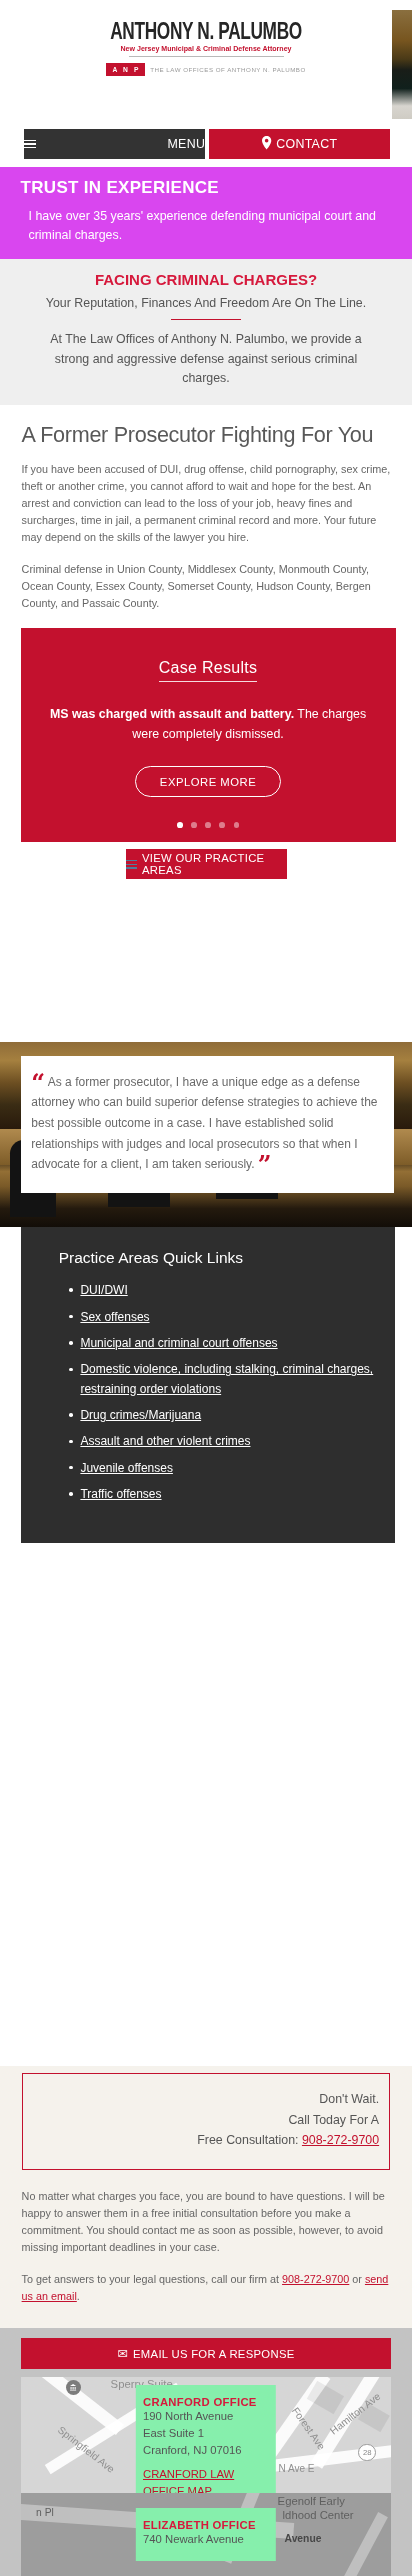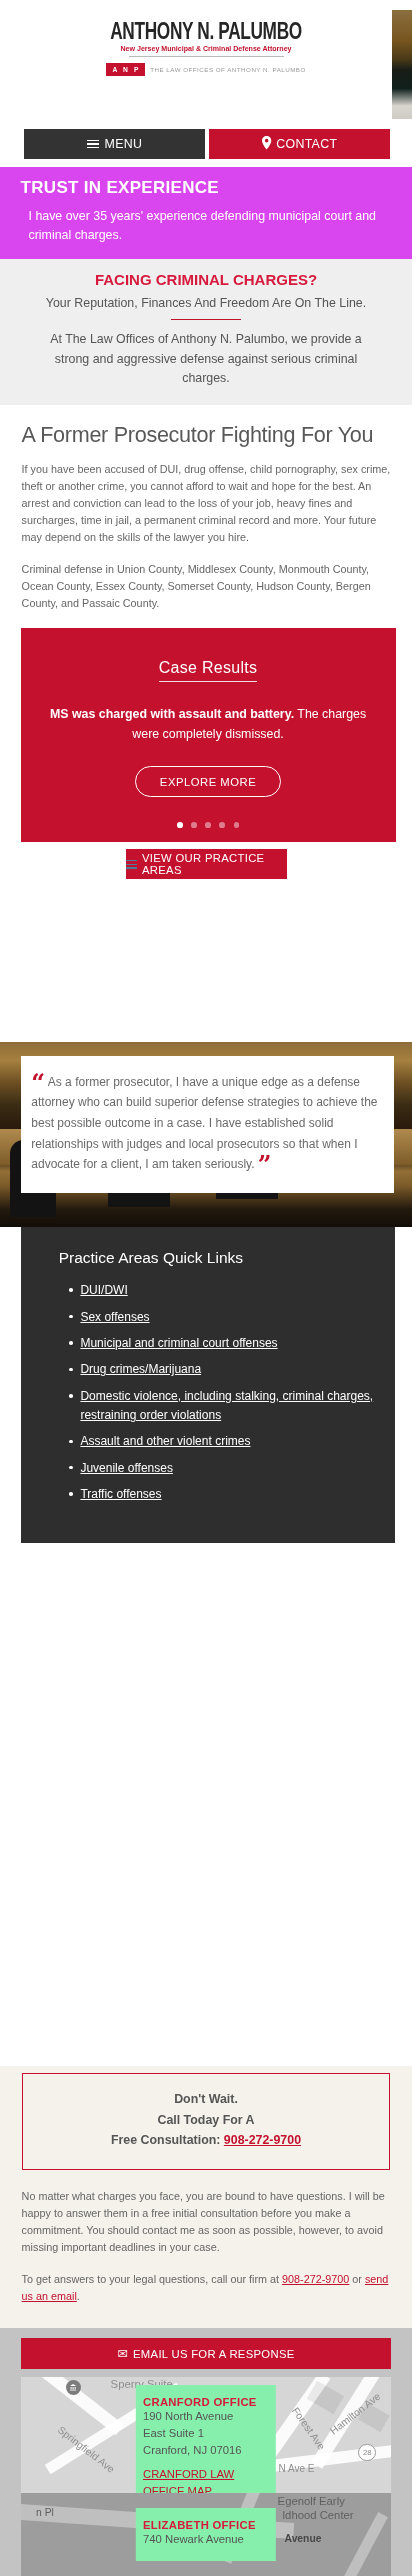--- a/index.html
+++ b/index.html
@@ -24,21 +24,21 @@
   .anp-row{display:flex;align-items:center;justify-content:center;gap:5.2px;}
   .anp-box{background:#c3112e;color:#fff;font-size:6.7px;font-weight:bold;letter-spacing:2.1px;padding:2.6px 4.6px 2.6px 6.2px;}
   .anp-side{font-size:6.2px;color:#9a9a9a;letter-spacing:0.5px;}
   .header-photo-sliver{
     position:absolute;right:0;top:10.3px;width:19.6px;height:109px;
     background:linear-gradient(180deg,#8a6f3f 0%,#77551f 28%,#4a3a17 45%,#191d18 55%,#10201c 72%,#d8d5cf 88%,#cfccc4 100%);
   }
 
   
   .nav-bar{display:flex;margin:0 21.6px 0 24px;height:30px;gap:4.1px;}
-  .menu-btn{flex:1;background:#333333;color:#fff;display:flex;align-items:center;justify-content:center;padding-right:0;cursor:pointer;}
+  .menu-btn{flex:1;background:#333333;color:#fff;display:flex;align-items:center;justify-content:space-between;padding-right:0;cursor:pointer;}
   .contact-btn{flex:1;background:#c3112e;color:#fff;display:flex;align-items:center;justify-content:center;cursor:pointer;}
   .nav-label{font-size:12.4px;letter-spacing:0.3px;}
   .hamburger{display:inline-block;margin-right:5.2px;}
   .hamburger span{display:block;width:12.4px;height:1.5px;background:#fff;margin:2.1px 0;}
   .pin-icon{margin-right:4.6px;display:inline-block;}
 
   
   .hero{background:#d946ef;color:#fff;text-align:left;padding:11.3px 20.6px 13.4px 20.6px;margin-top:8.2px;}
   .hero-title{font-size:17px;font-weight:bold;letter-spacing:0.3px;}
   .hero-sub{font-size:12.4px;margin:8.2px auto 0 auto;max-width:355px;line-height:1.55;}
@@ -93,21 +93,21 @@
   
   .quick-panel{background:#2e2e2e;color:#fff;margin:0 17.5px 0 20.6px;padding:21.6px 18.5px 32px 18.5px;}
   .quick-heading{font-size:15.5px;margin:0 0 14.4px 19.6px;font-weight:400;}
   .quick-list{list-style:none;margin:0;padding:0 0 0 30px;}
   .quick-list li{margin-bottom:7.2px;font-size:12px;line-height:1.6;position:relative;padding-left:11.3px;}
   .quick-list li::before{content:"";position:absolute;left:0;top:7.2px;width:3.6px;height:3.6px;border-radius:50%;background:#fff;}
   .quick-list a{color:#fff;text-decoration:underline;cursor:pointer;}
 
   
   .cta-section{background:#f5f2ec;padding:6.2px 21.6px 17.5px 21.6px;}
-  .cta-box{border:1.5px solid #c3112e;text-align:center;padding:15.5px 10.3px 18.5px 10.3px;margin:0 0 17.5px 0;font-weight:bold;}
+  .cta-box{border:1.5px solid #c3112e;text-align:right;padding:15.5px 10.3px 18.5px 10.3px;margin:0 0 17.5px 0;}
   .cta-line{font-size:12.4px;color:#555;line-height:1.65;}
   .red-link{color:#c3112e;text-decoration:underline;cursor:pointer;}
 
   
   .map-section{background:#c3c3c3;padding:10.3px 20.6px 0 17.5px;}
   .email-btn{background:#c3112e;color:#fff;height:31px;display:flex;align-items:center;justify-content:center;cursor:pointer;margin:0 0 7.2px 3.1px;}
   .email-btn .nav-label{font-size:11.3px;}
   .envelope{font-size:12.4px;margin-right:5.2px;line-height:1;}
   .map-block{position:relative;overflow:hidden;margin-left:3.1px;}
   .map1{height:116px;background:#d6d6d6;}
@@ -217,22 +217,22 @@
       <span class="quote-text"><span class="qmark">“</span><span> As a former prosecutor, I have a unique edge as a defense attorney who can build superior defense strategies to achieve the best possible outcome in a case. I have established solid relationships with judges and local prosecutors so that when I advocate for a client, I am taken seriously.  </span><span class="qmark">”</span></span>
     </div>
   </section>
 
   <section class="quick-panel">
     <h2 class="quick-heading">Practice Areas Quick Links</h2>
     <ul class="quick-list">
       <li><a>DUI/DWI</a></li>
       <li><a>Sex offenses</a></li>
       <li><a>Municipal and criminal court offenses</a></li>
+      <li><a>Domestic violence, including stalking, criminal charges, restraining order violations</a></li>
       <li><a>Drug crimes/Marijuana</a></li>
-      <li><a>Domestic violence, including stalking, criminal charges, restraining order violations</a></li>
       <li><a>Assault and other violent crimes</a></li>
       <li><a>Juvenile offenses</a></li>
       <li><a>Traffic offenses</a></li>
     </ul>
   </section>
 
   <div class="gap-b"></div>
 
   <section class="cta-section">
     <div class="cta-box">

